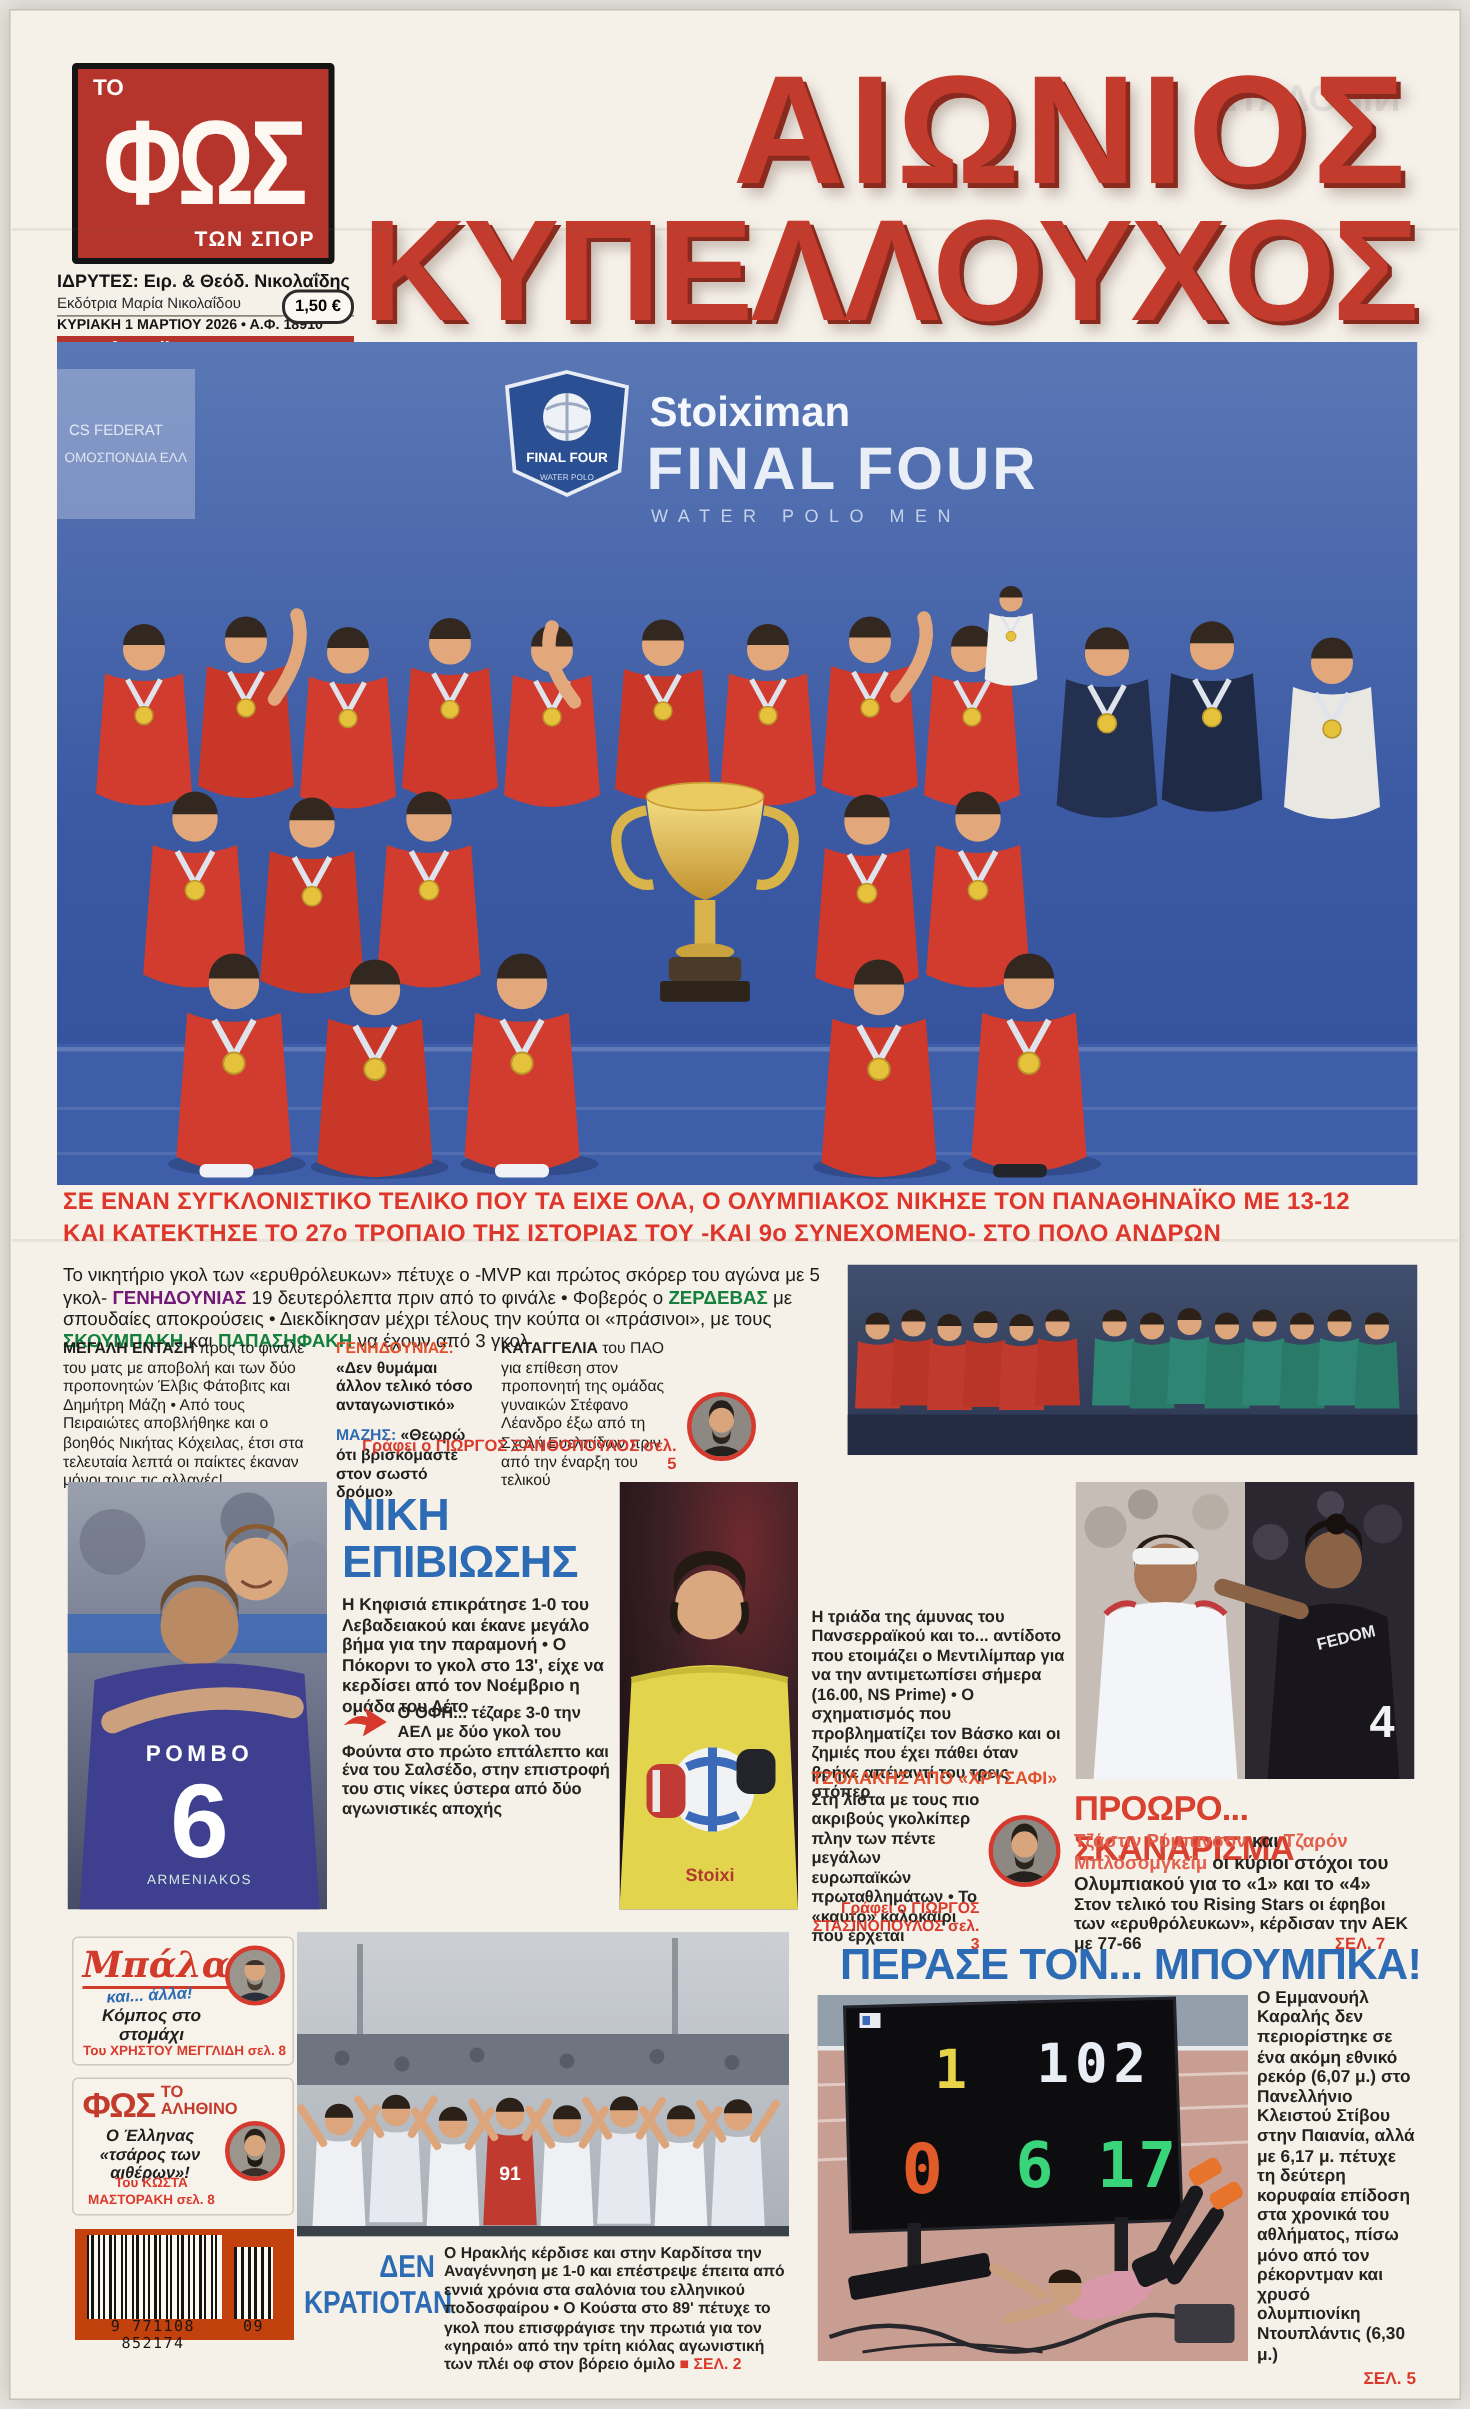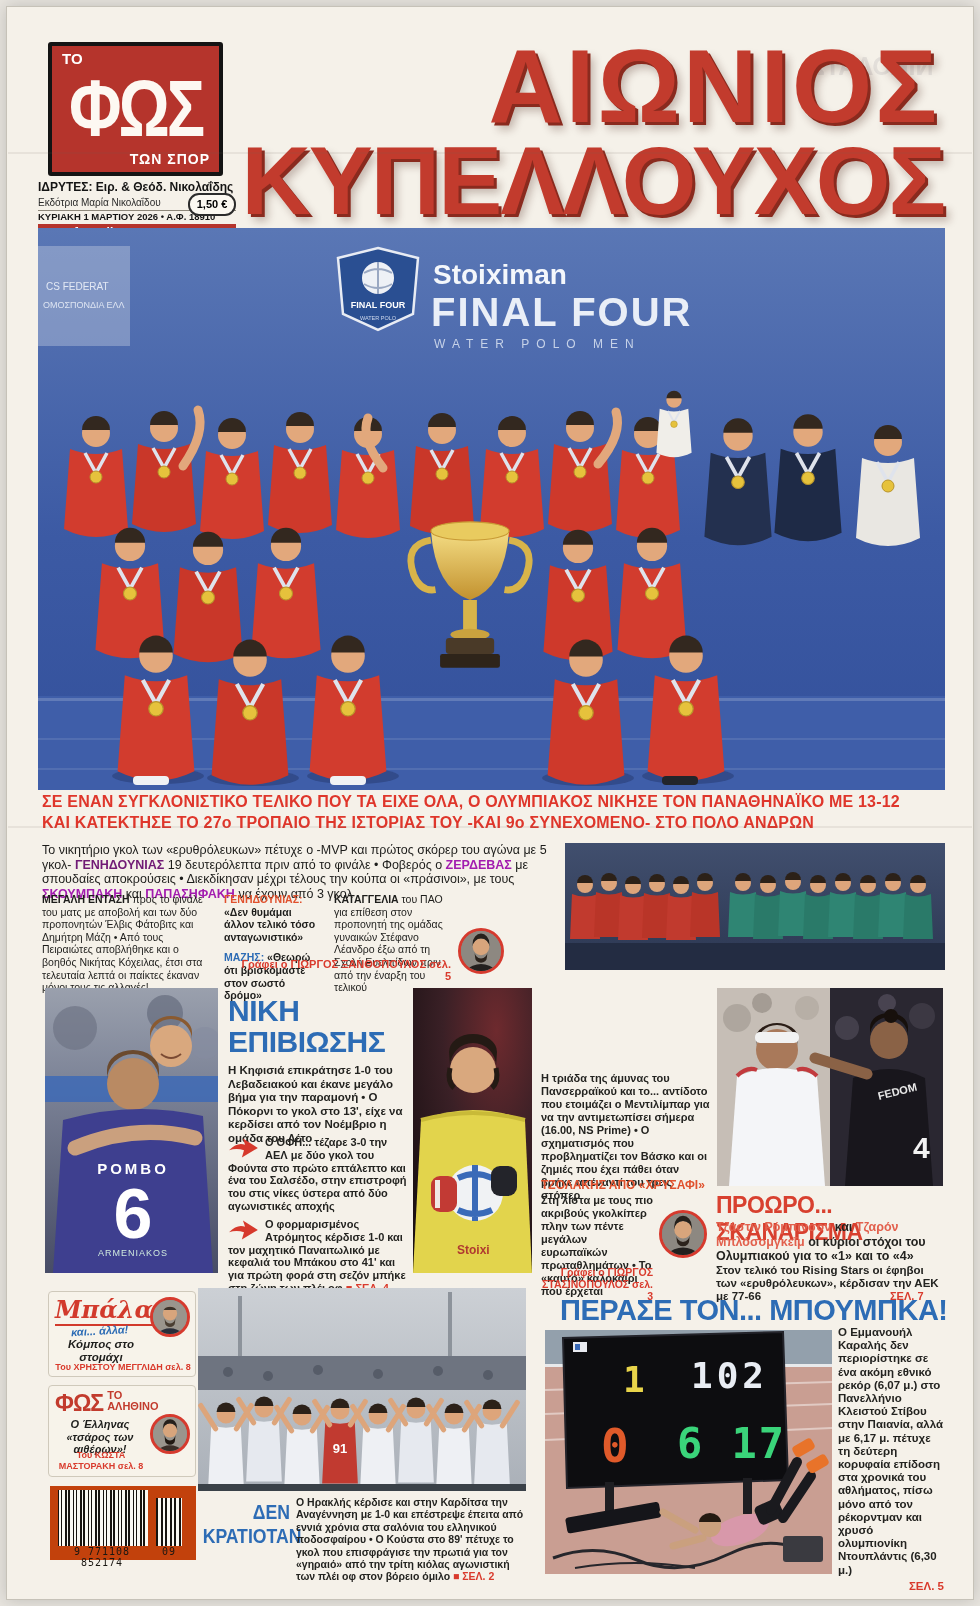--- a/index.html
+++ b/index.html
@@ -19,21 +19,21 @@
   .webbar{left:38px;top:224px;width:198px;height:16px;background:#b5342c;color:#fff;font-size:12px;font-weight:bold;line-height:16px;padding-left:5px;box-sizing:border-box;}
   
   .hl{color:#c23b2d;font-weight:bold;white-space:nowrap;text-shadow:3px 3px 0 #8a2a1e,6px 7px 9px rgba(60,20,10,.28);}
   .hl1{left:280px;top:28px;width:660px;text-align:right;font-size:103px;letter-spacing:3px;}
   .hl2{left:228px;top:126px;width:716px;text-align:right;font-size:96px;letter-spacing:-2px;}
   .ghost{left:810px;top:52px;font-size:25px;font-weight:bold;color:rgba(70,70,85,.10);transform:scaleX(-1);}
   
   .sub{left:42px;width:884px;font-size:16px;font-weight:bold;color:#df362b;letter-spacing:.2px;}
   .lead-intro{left:42px;top:843px;width:516px;font-size:12.5px;line-height:14.6px;color:#1c1c1a;font-weight:500;}
   .nm-red{color:#701a75;font-weight:bold;}
-  .nm-blue{color:#a21caf;font-weight:bold;}
+  .nm-blue{color:#15803d;font-weight:bold;}
   .lead-col{top:893px;font-size:10.5px;line-height:12.6px;color:#1d1d1b;}
   .bld{font-weight:800;}
   .q-red{color:#e0512d;font-weight:800;}
   .q-blue{color:#2d6cb5;font-weight:800;}
   .qtxt{font-weight:bold;}
   .lead-byline{left:233px;top:958px;width:218px;text-align:right;font-size:11px;font-weight:bold;color:#d93a2c;}
   .avatar{border-radius:50%;border:3px solid #d63a2e;overflow:hidden;background:#8d8881;box-sizing:border-box;}
   .avatar svg{display:block;width:100%;height:100%;}
   
   .t-blue{color:#2d6cb5;font-weight:bold;letter-spacing:-.5px;}
@@ -268,26 +268,20 @@
     <div>ΝΙΚΗ</div>
     <div>ΕΠΙΒΙΩΣΗΣ</div>
   </div>
   <div class="abs body-txt" style="left:228px;top:1064px;width:182px;font-size:11.5px;line-height:13.5px;">Η Κηφισιά επικράτησε 1-0 του Λεβαδειακού και έκανε μεγάλο βήμα για την παραμονή • Ο Πόκορνι το γκολ στο 13', είχε να κερδίσει από τον Νοέμβριο η ομάδα του Λέτο</div>
   <div class="abs body-txt" style="left:228px;top:1136px;width:182px;font-size:11px;line-height:12.8px;">
     <span class="arrow"><svg viewBox="0 0 30 20" width="32" height="22">
           <path d="M1,12 Q9,4 16,7 L14,1 L28,10 L13,19 L15,12 Q8,10 1,12 Z" fill="#d6392c"></path>
         </svg></span>
     <span>Ο ΟΦΗ... τέζαρε 3-0 την ΑΕΛ με δύο γκολ του Φούντα στο πρώτο επτάλεπτο και ένα του Σαλσέδο, στην επιστροφή του στις νίκες ύστερα από δύο αγωνιστικές αποχής</span>
   </div>
-  <div class="abs body-txt" style="left:228px;top:1218px;width:182px;font-size:11px;line-height:12.8px;">
-    <span class="arrow"><svg viewBox="0 0 30 20" width="32" height="22">
-          <path d="M1,12 Q9,4 16,7 L14,1 L28,10 L13,19 L15,12 Q8,10 1,12 Z" fill="#d6392c"></path>
-        </svg></span>
-    <span>Ο φορμαρισμένος Ατρόμητος κέρδισε 1-0 και τον μαχητικό Παναιτωλικό με κεφαλιά του Μπάκου στο 41' και για πρώτη φορά στη σεζόν μπήκε στη ζώνη των πλέι οφ</span><span class="sel"> ■ ΣΕΛ. 4</span>
-  </div>
 
   <svg class="abs" style="left:413px;top:988px;" width="119" height="285" viewBox="0 0 119 285">
     <defs>
         <radialGradient id="gk" cx="70%" cy="15%" r="90%">
           <stop offset="0" stop-color="#6e2a2e"></stop>
           <stop offset=".5" stop-color="#3a2026"></stop>
           <stop offset="1" stop-color="#1c1114"></stop>
         </radialGradient>
       </defs>
     <rect width="119" height="285" fill="url(#gk)"></rect>

